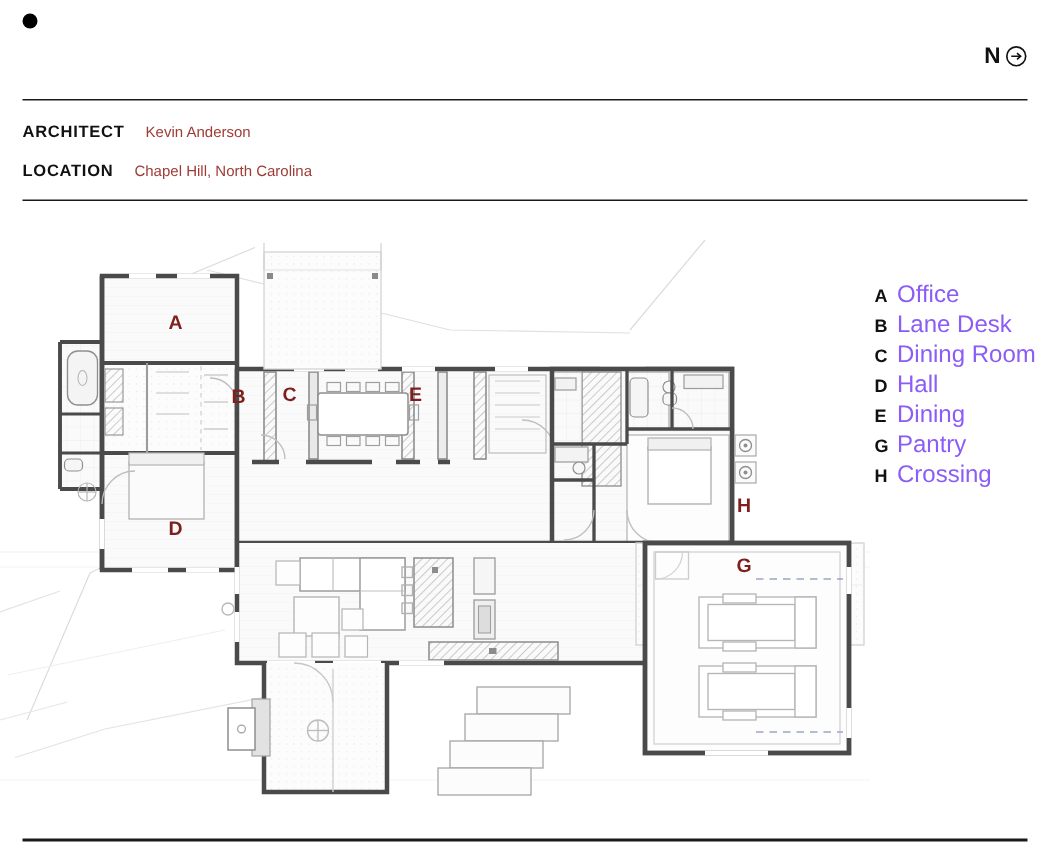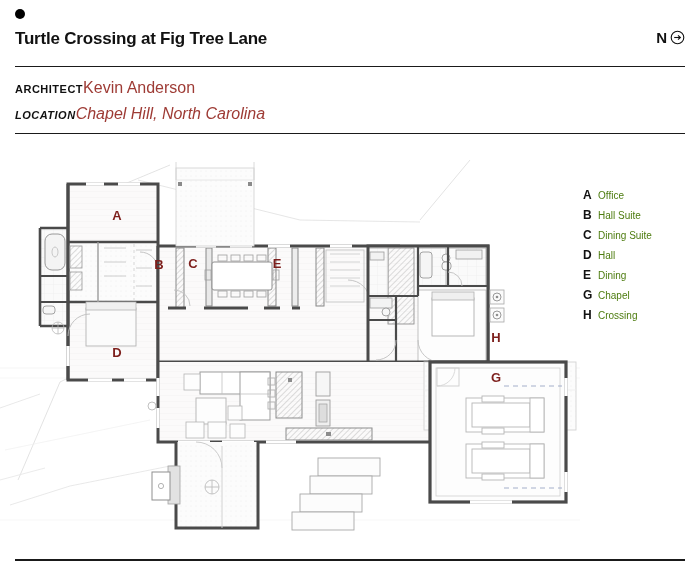--- a/index.html
+++ b/index.html
@@ -85,32 +85,32 @@
     width: 500px;
   }
   .meta-row {
     position: absolute;
     left: 0;
     white-space: nowrap;
     font-size: 13.5px;
     line-height: 1;
   }
   .meta-architect { top: 80px; }
-  .meta-location  { top: 106px; font-style: italic; }
+  .meta-location  { top: 106px; }
   .meta-key {
     font-size: 11px;
     font-weight: bold;
     letter-spacing: 0.5px;
     color: #111111;
     text-transform: uppercase;
   }
   .meta-val {
-    font-size: 16px;
+    font-size: 10px;
     color: #9e3b35;
-    margin-left: 0;
+    margin-left: 14px;
   }
 
   
   .legend {
     position: absolute;
     left: 583px;
     top: 188px;
     width: 112px;
   }
   .legend-row {
@@ -120,22 +120,22 @@
     white-space: nowrap;
   }
   .legend-key {
     width: 15px;
     font-size: 12px;
     font-weight: bold;
     color: #111111;
     flex: 0 0 auto;
   }
   .legend-label {
-    font-size: 10px;
-    color: #4d7c0f;
+    font-size: 16px;
+    color: #8b5cf6;
   }
 
   
   .plan {
     position: absolute;
     left: 0;
     top: 150px;
     width: 580px;
     height: 390px;
   }
@@ -151,21 +151,20 @@
   }
 </style>
 </head>
 <body>
 
 <div class="page">
 
   <div class="bullet-dot"></div>
 
   <div class="title-row">
-    <div class="page-title">Turtle Crossing at Fig Tree Lane</div>
     <div class="compass">
       <span class="n-letter">N</span>
       <span class="arrow-circle">
         <svg width="15" height="15" viewBox="0 0 15 15">
           <circle cx="7.5" cy="7.5" r="6.3" fill="none" stroke="#111" stroke-width="1.1"></circle>
           <line x1="4.2" y1="7.5" x2="10.2" y2="7.5" stroke="#111" stroke-width="1.1"></line>
           <polyline points="8.0,5.4 10.4,7.5 8.0,9.6" fill="none" stroke="#111" stroke-width="1.1"></polyline>
         </svg>
       </span>
     </div>
@@ -184,37 +183,37 @@
 
   <div class="rule rule-mid"></div>
 
   <div class="legend">
     <div class="legend-row">
       <span class="legend-key">A</span>
       <span class="legend-label">Office</span>
     </div>
     <div class="legend-row">
       <span class="legend-key">B</span>
-      <span class="legend-label">Hall Suite</span>
+      <span class="legend-label">Lane Desk</span>
     </div>
     <div class="legend-row">
       <span class="legend-key">C</span>
-      <span class="legend-label">Dining Suite</span>
+      <span class="legend-label">Dining Room</span>
     </div>
     <div class="legend-row">
       <span class="legend-key">D</span>
       <span class="legend-label">Hall</span>
     </div>
     <div class="legend-row">
       <span class="legend-key">E</span>
       <span class="legend-label">Dining</span>
     </div>
     <div class="legend-row">
       <span class="legend-key">G</span>
-      <span class="legend-label">Chapel</span>
+      <span class="legend-label">Pantry</span>
     </div>
     <div class="legend-row">
       <span class="legend-key">H</span>
       <span class="legend-label">Crossing</span>
     </div>
   </div>
 
   <div class="plan">
     <svg width="580" height="390" viewBox="0 0 580 390">
       <defs>

